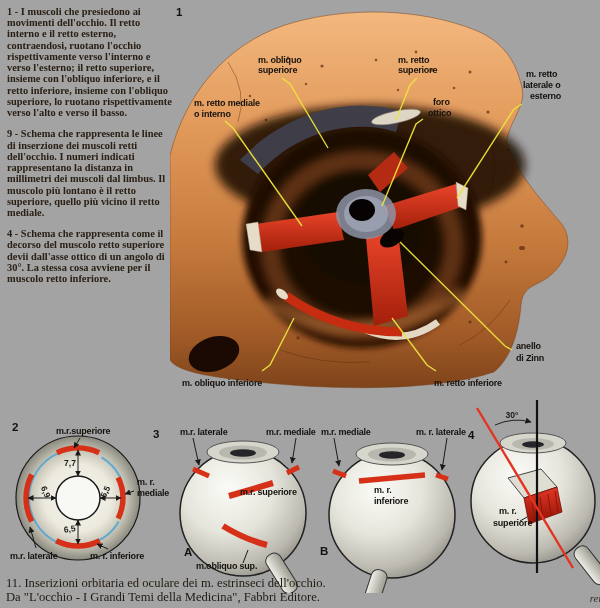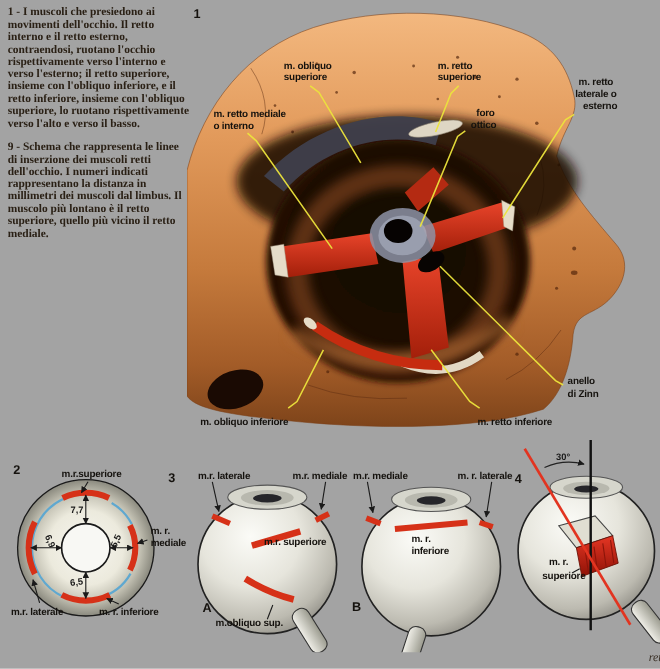--- a/index.html
+++ b/index.html
@@ -18,20 +18,21 @@
   #page-ref{position:absolute;right:10px;top:592px;font-style:italic;font-size:11px;color:#3a3026;}
 </style>
 </head>
 <body>
 
 <div id="page">
 
   <div id="text-col">
     <p>1 - I muscoli che presiedono ai movimenti dell'occhio. Il retto interno e il retto esterno, contraendosi, ruotano l'occhio rispettivamente verso l'interno e verso l'esterno; il retto superiore, insieme con l'obliquo inferiore, e il retto inferiore, insieme con l'obliquo superiore, lo ruotano rispettivamente verso l'alto e verso il basso.</p>
     <p>9 - Schema che rappresenta le linee di inserzione dei muscoli retti dell'occhio. I numeri indicati rappresentano la distanza in millimetri dei muscoli dal limbus. Il muscolo più lontano è il retto superiore, quello più vicino il retto mediale.</p>
+    <p>4 - Schema che rappresenta come il decorso del muscolo retto superiore devii dall'asse ottico di un angolo di 30°. La stessa cosa avviene per il muscolo retto inferiore.</p>
   </div>
 
   <svg class="svg-abs" style="left:170px;top:0px" width="430" height="400" viewBox="0 0 430 400">
     <defs>
       <linearGradient id="boneG" x1="0" y1="0" x2="0" y2="1">
         <stop offset="0" stop-color="#f3b87f"></stop>
           <stop offset=".3" stop-color="#e29a5b"></stop>
         <stop offset=".62" stop-color="#c57a3c"></stop>
           <stop offset=".85" stop-color="#a35c28"></stop>
         <stop offset="1" stop-color="#7e441a"></stop>
@@ -274,15 +275,19 @@
       <line x1="537" y1="7" x2="537" y2="180" stroke="#111" stroke-width="2.2"></line>
       <line x1="477" y1="15" x2="573" y2="175" stroke="#e23420" stroke-width="2.4"></line>
       <text class="meas" text-anchor="middle" x="512" y="25">30°</text>
       <path d="M495,32 Q513,24 531,29" fill="none" stroke="#222" stroke-width="1" marker-end="url(#ah)"></path>
       <text class="fig-label" x="499" y="121">m. r.</text>
       <text class="fig-label" x="493" y="133">superiore</text>
       <line x1="520" y1="128" x2="527" y2="124" stroke="#1a1a1a" stroke-width="1"></line>
     </g>
   </svg>
 
+  <div id="caption">
+    <div>11. Inserizioni orbitaria ed oculare dei m. estrinseci dell'occhio.</div>
+    <div>Da  "L'occhio - I Grandi Temi della Medicina", Fabbri Editore.</div>
+  </div>
   <div id="page-ref">retto.11</div>
 
 </div>
 
 </body></html>

